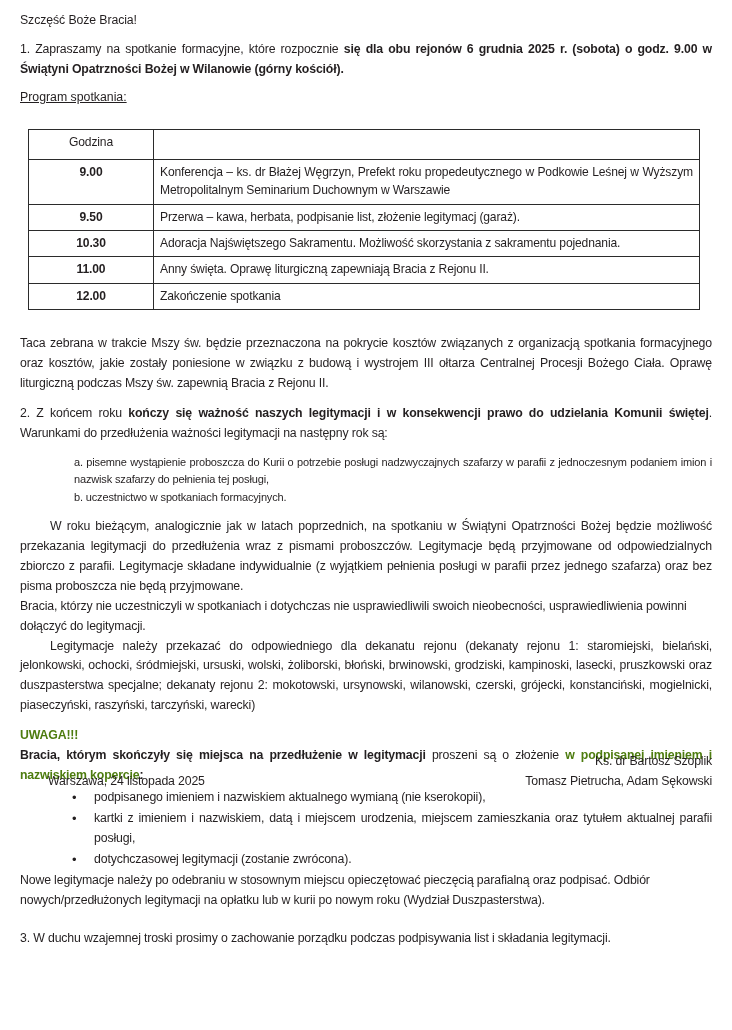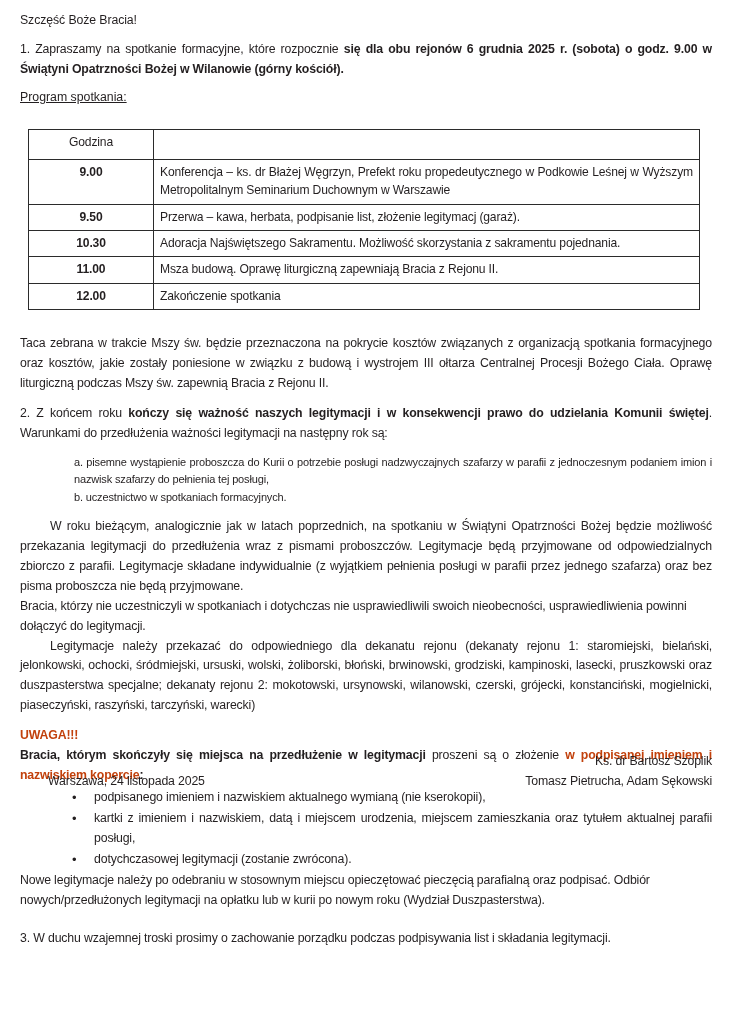--- a/index.html
+++ b/index.html
@@ -29,21 +29,21 @@
   }
   .para {
     font-size: 12.3px;
     line-height: 1.62;
     margin: 0 0 10px 0;
     text-align: justify;
     letter-spacing: -0.15px;
   }
   .para.nojust { text-align: left; }
   b, .b { font-weight: bold; }
-  .red { color: #c2410c; }
+  .red { color: #4d7c0f; }
   .prog-label {
     font-size: 12.3px;
     margin: 0 0 24px 0;
     line-height: 1.2;
   }
   .prog-label span { text-decoration: underline; }
 
   table.program {
     border-collapse: collapse;
     width: 672px;
@@ -157,21 +157,21 @@
       <tr>
         <td class="hour">9.50</td>
         <td class="desc">Przerwa – kawa, herbata, podpisanie list, złożenie legitymacj (garaż).</td>
       </tr>
       <tr>
         <td class="hour">10.30</td>
         <td class="desc">Adoracja Najświętszego Sakramentu. Możliwość skorzystania z sakramentu pojednania.</td>
       </tr>
       <tr>
         <td class="hour">11.00</td>
-        <td class="desc">Msza budową. Oprawę liturgiczną zapewniają Bracia z Rejonu II.</td>
+        <td class="desc">Anny święta. Oprawę liturgiczną zapewniają Bracia z Rejonu II.</td>
       </tr>
       <tr>
         <td class="hour">12.00</td>
         <td class="desc">Zakończenie spotkania</td>
       </tr>
     </tbody>
   </table>
 
   <div class="after-table-gap"></div>
 

